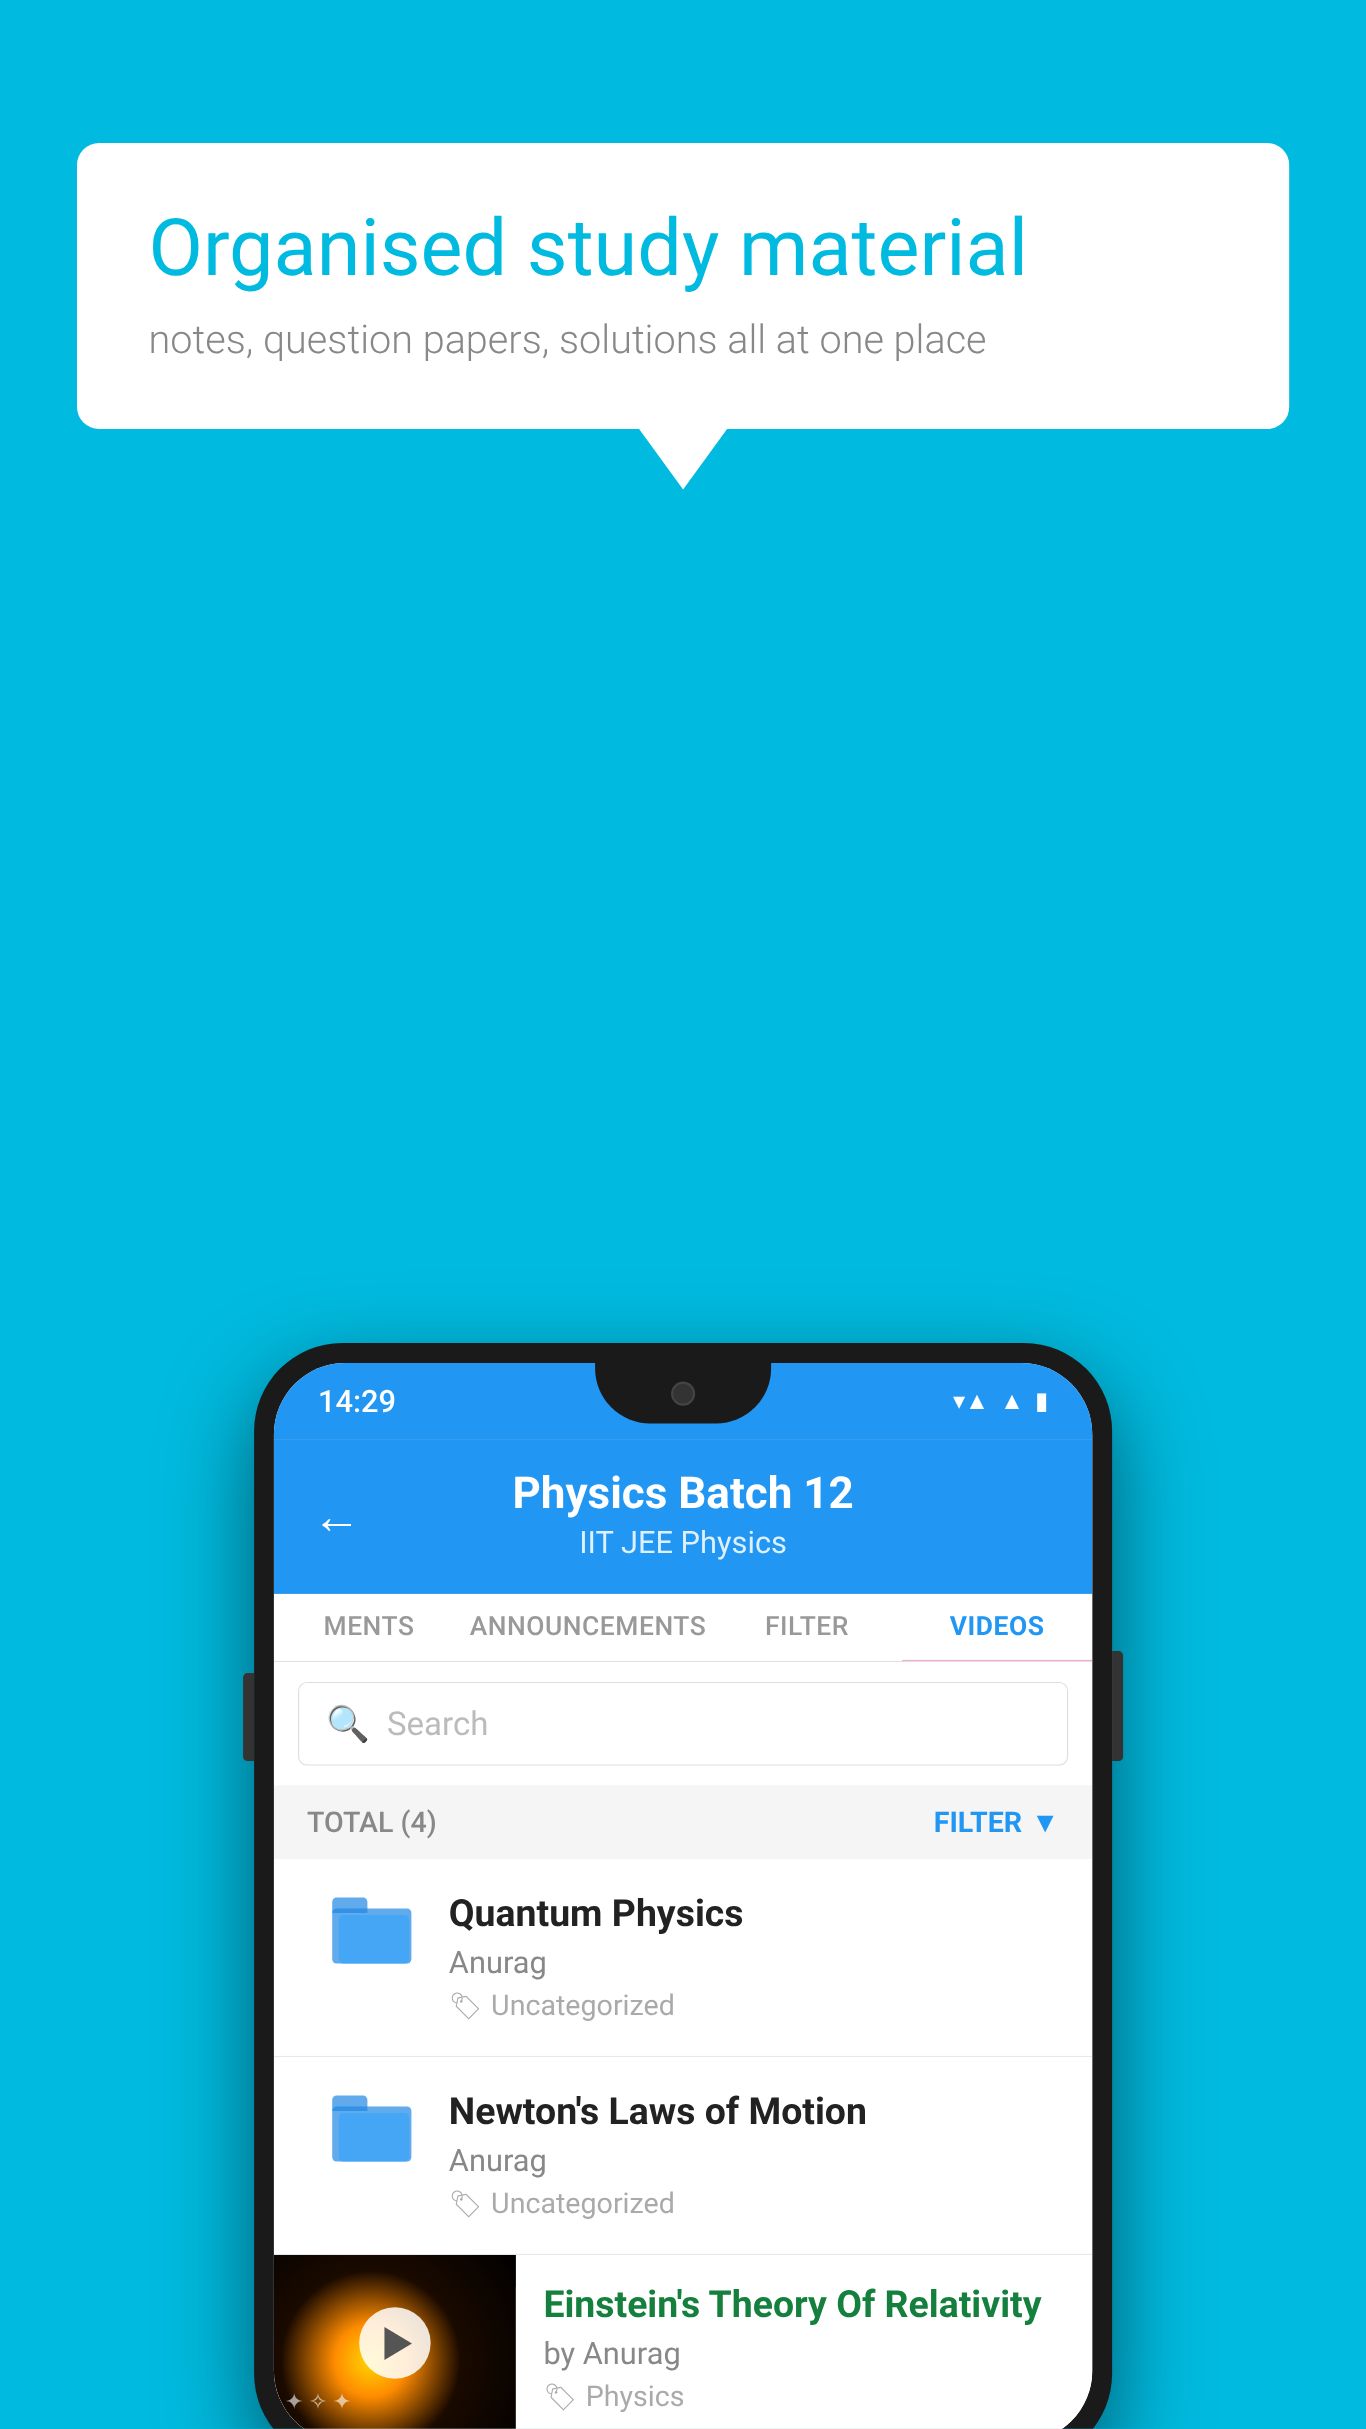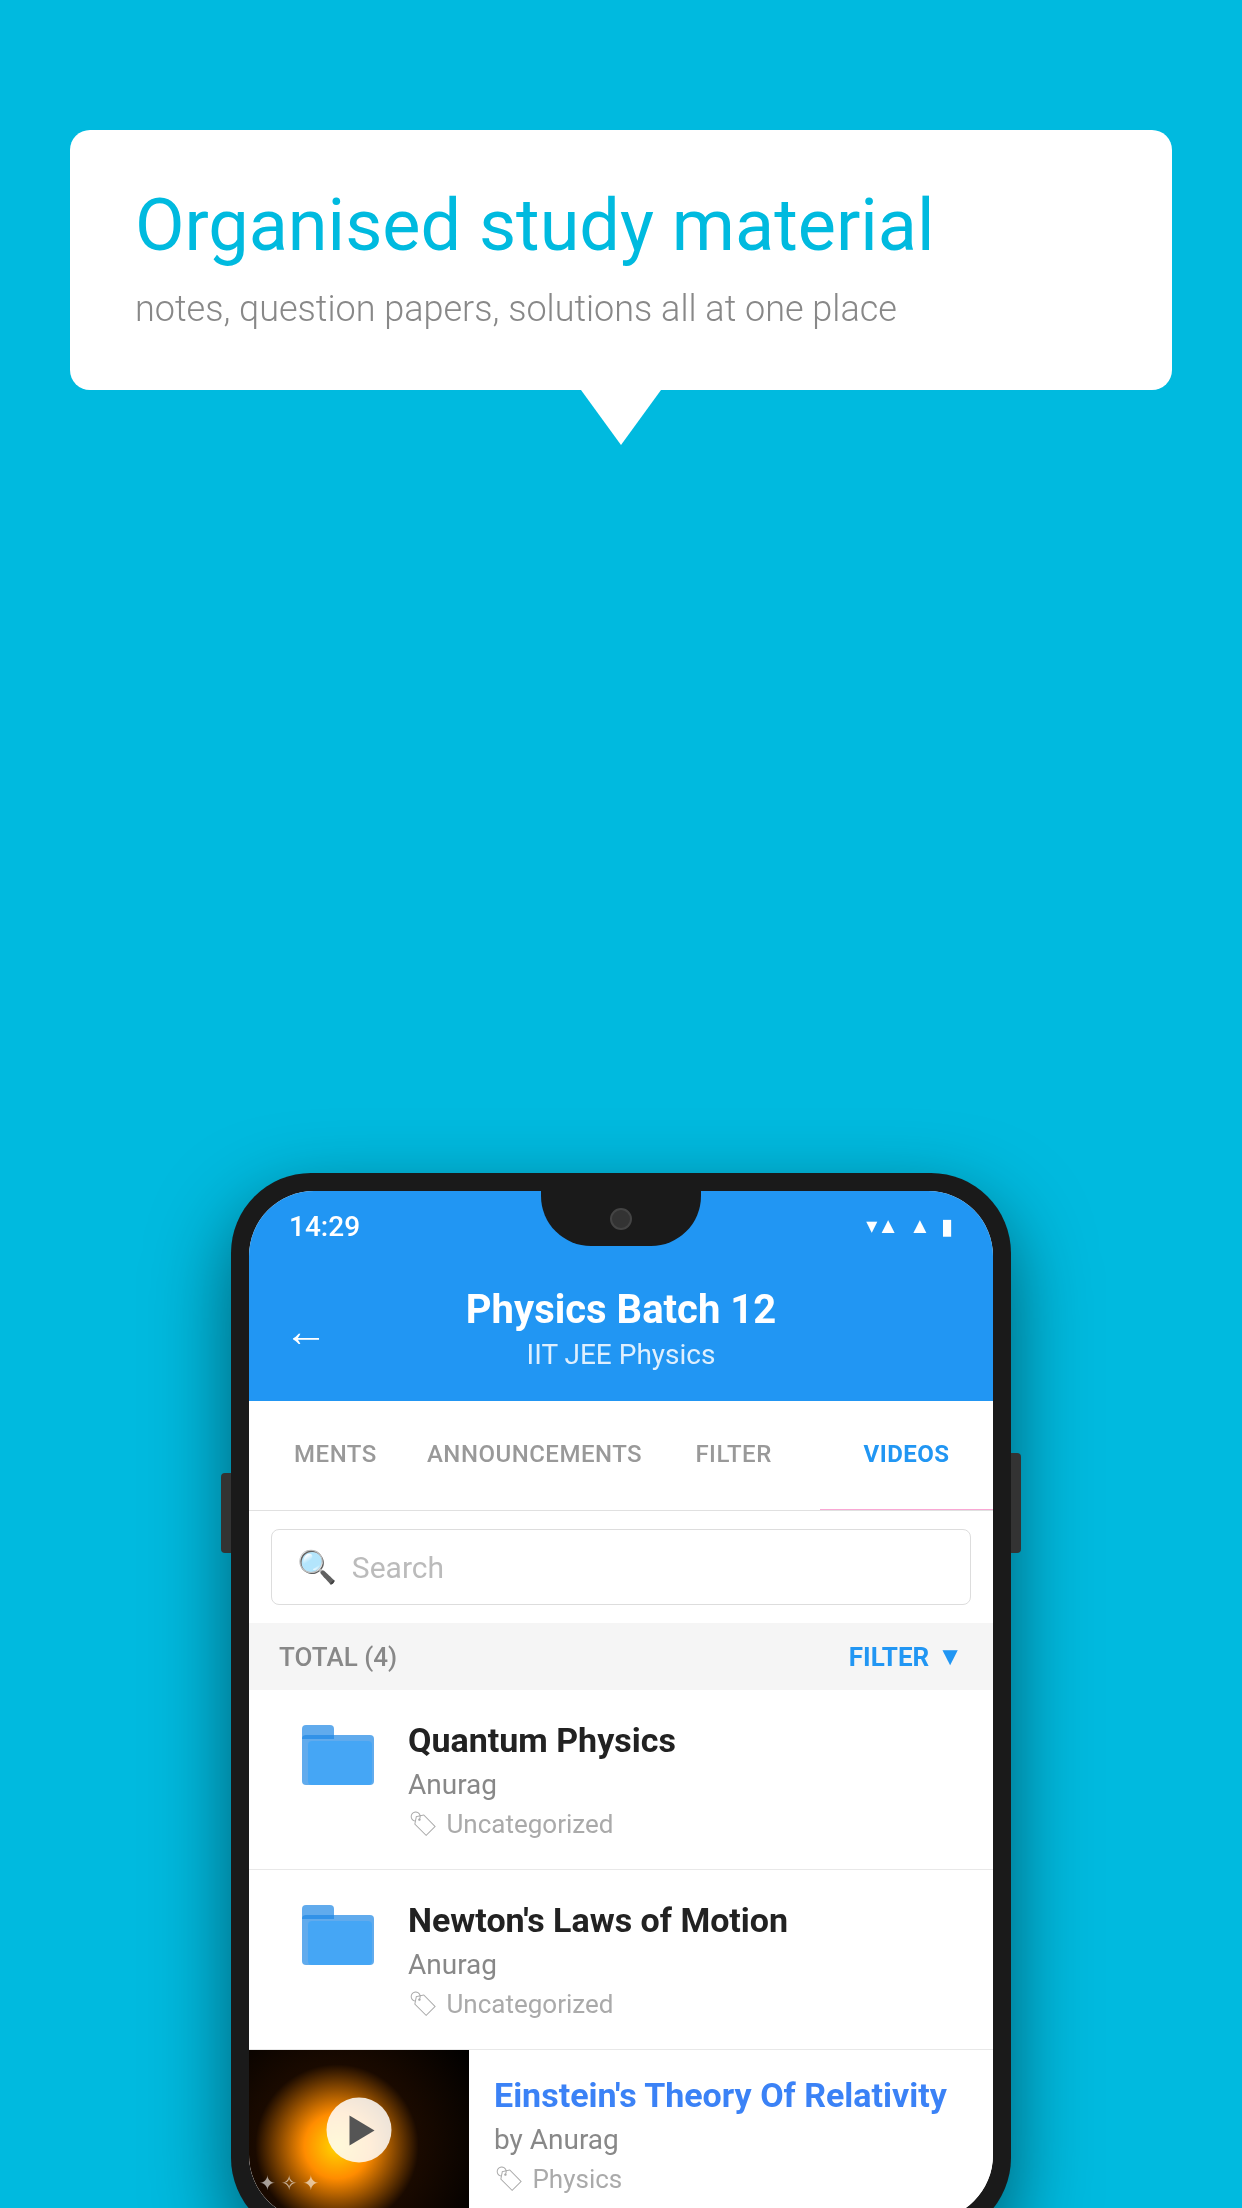--- a/index.html
+++ b/index.html
@@ -182,21 +182,21 @@
     .tabs {
       background: white;
       display: flex;
       border-bottom: 1px solid #e0e0e0;
       overflow: hidden;
     }
 
     .tab {
       flex: 1;
       text-align: center;
-      padding: 39px 5px;
+      padding: 15px 5px;
       font-size: 24px;
       font-weight: 500;
       color: #999;
       letter-spacing: 0.5px;
       cursor: pointer;
       border-bottom: 3px solid transparent;
     }
 
     .tab.active {
       color: #2196F3;
@@ -410,21 +410,21 @@
     }
 
     .thumb-details {
       flex: 1;
       padding: 25px 25px;
     }
 
     .thumb-title {
       font-size: 34px;
       font-weight: 700;
-      color: #3b82f6;
+      color: #15803d;
       margin-bottom: 8px;
     }
 
     .thumb-author {
       font-size: 28px;
       color: #888;
       margin-bottom: 8px;
     }
 
     .thumb-tag {

